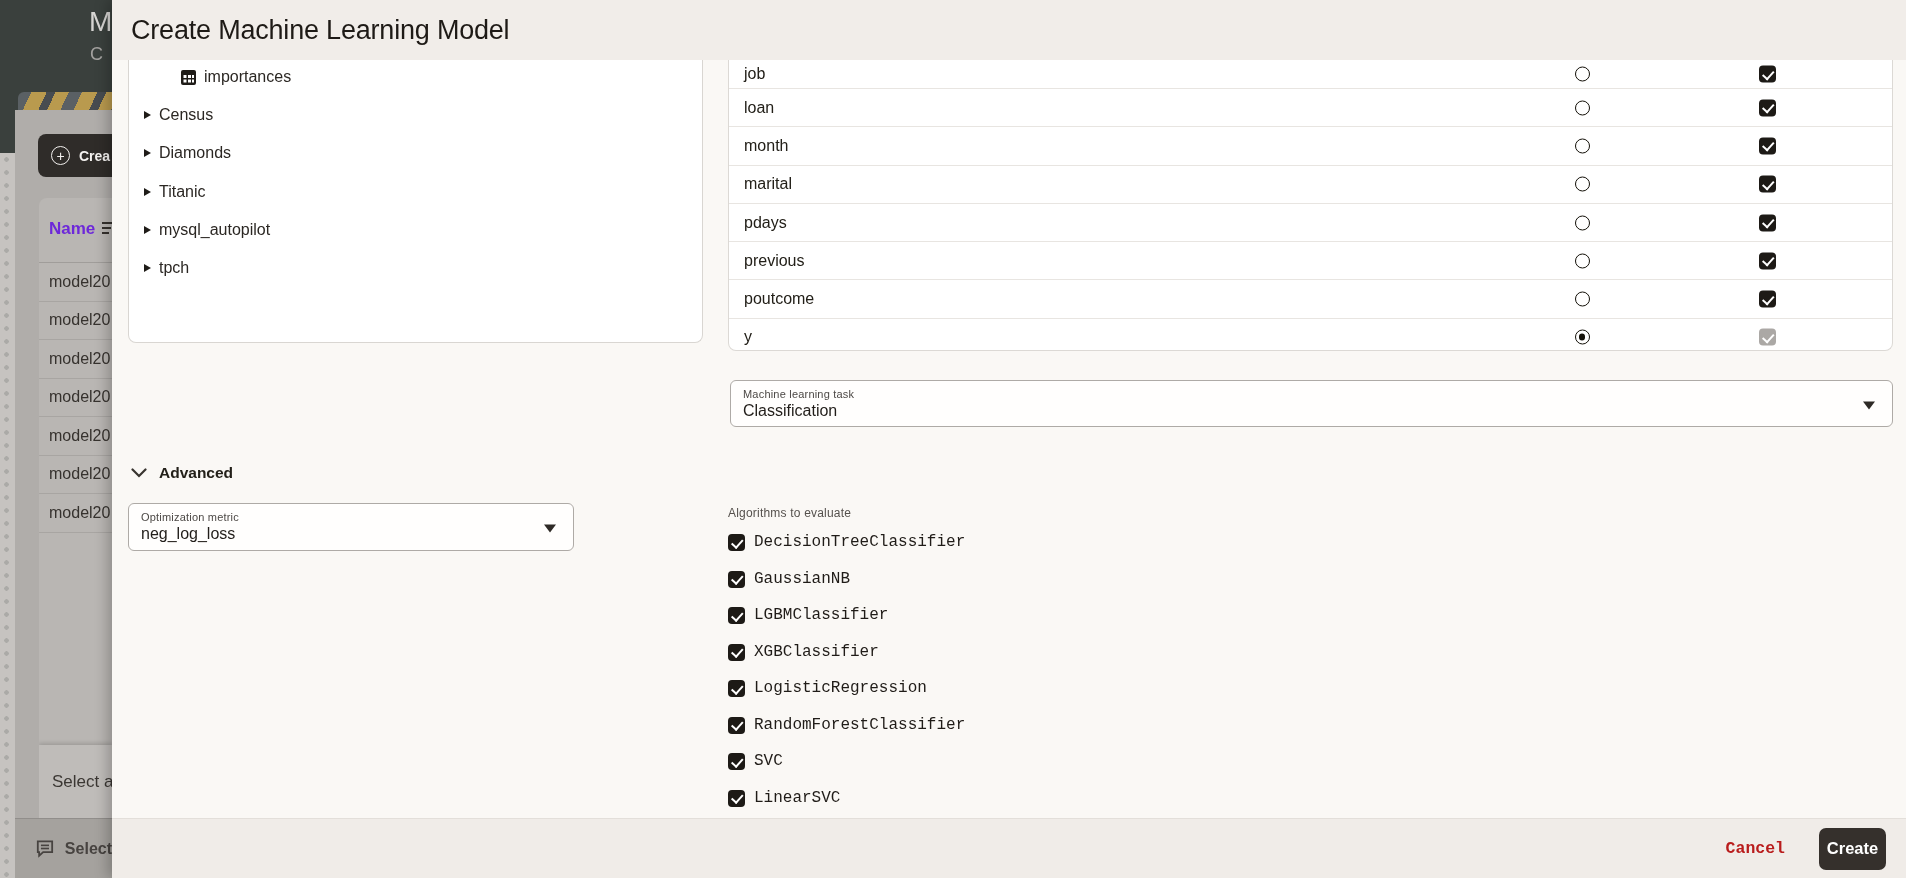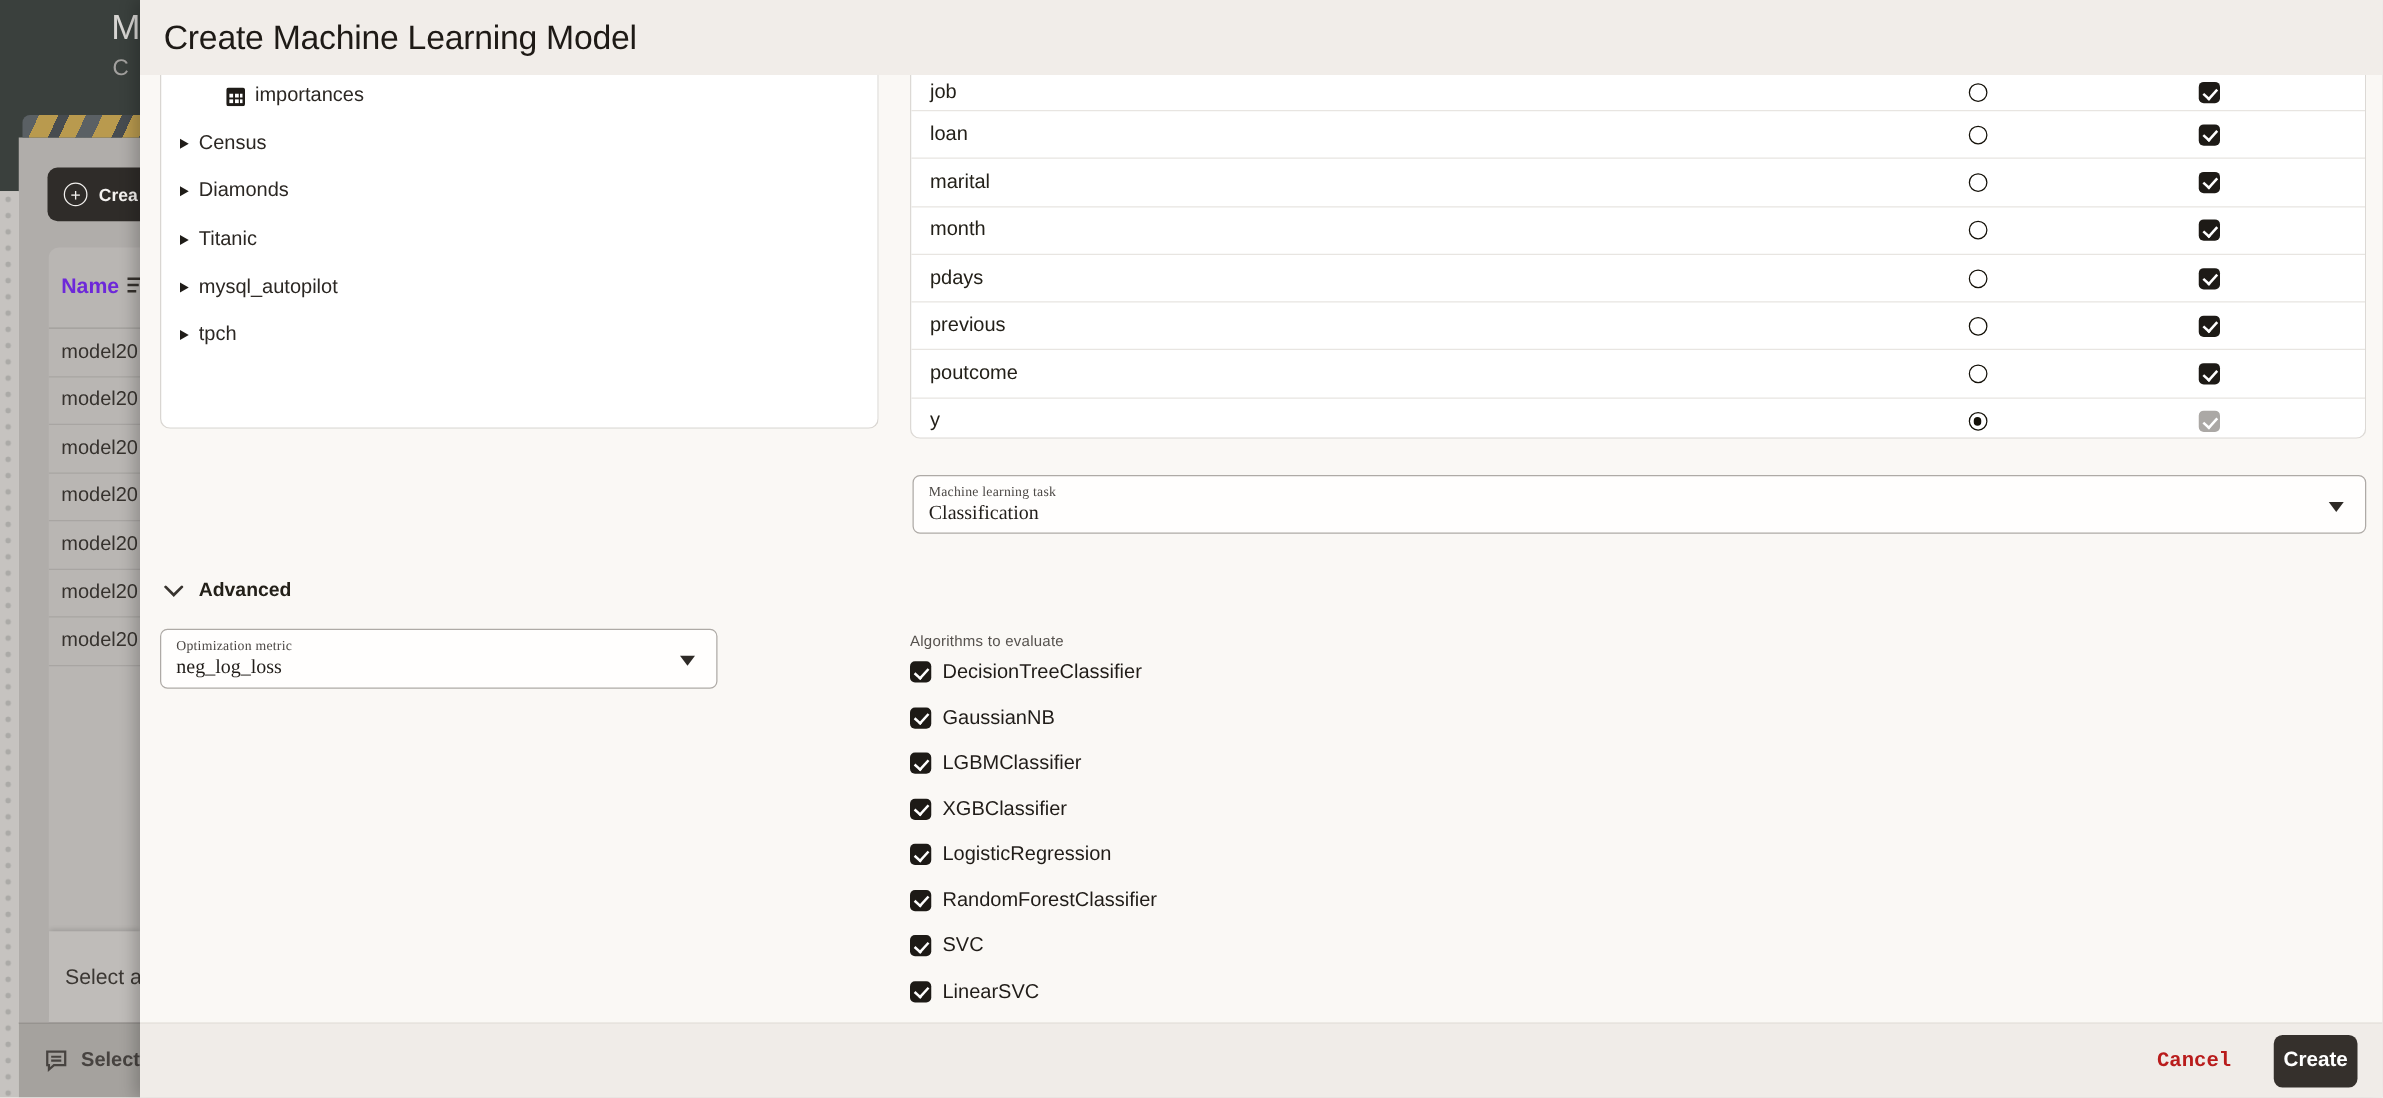--- a/index.html
+++ b/index.html
@@ -68,36 +68,36 @@
          border:1.6px solid #141109;border-radius:50%;box-sizing:border-box;background:#fff;}
   .radio.sel::after{content:"";position:absolute;left:2.6px;top:2.6px;width:6.5px;height:6.5px;
          border-radius:50%;background:#141109;}
   .cbx{position:absolute;left:1030px;top:50%;transform:translateY(-50%);}
   .checkbox{width:17px;height:17px;border-radius:4px;background:#1d1a16;position:relative;display:block;}
   .checkbox::after{content:"";position:absolute;left:5.5px;top:2.5px;width:4.5px;height:8.5px;
          border:solid #fff;border-width:0 2px 2px 0;transform:rotate(42deg);}
   .checkbox.disabled{background:#aba8a5;}
 
   
-  .sel-box{position:absolute;background:#fffefd;border:1.5px solid #aeaaa6;border-radius:6px;box-sizing:border-box;font-family:Liberation Serif, serif;}
+  .sel-box{position:absolute;background:#fffefd;border:1.5px solid #aeaaa6;border-radius:6px;box-sizing:border-box;}
   .sel-box .sm-label{position:absolute;left:12px;top:7px;font-size:11px;color:#4c4845;letter-spacing:.2px;}
   .sel-box .sel-value{position:absolute;left:12px;top:21px;font-size:16px;color:#211d19;}
   .sel-caret{position:absolute;right:17px;top:50%;transform:translateY(-30%);width:0;height:0;
              border-left:6px solid transparent;border-right:6px solid transparent;border-top:8px solid #2e2a26;}
   #task-select{left:618px;top:320px;width:1163px;height:47px;}
   #metric-select{left:16px;top:443px;width:446px;height:48px;}
 
   
   .advanced{position:absolute;left:19px;top:403px;height:20px;display:flex;align-items:center;cursor:pointer;}
   .advanced .lbl{font-size:15.5px;font-weight:700;color:#232019;margin-left:12px;}
 
   
   .algos{position:absolute;left:616px;top:446px;}
   .algos .grp-label{font-size:12px;color:#55514d;margin-bottom:9px;letter-spacing:.2px;}
-  .algo-item{height:22px;margin-bottom:14.5px;display:flex;align-items:flex-start;}
+  .algo-item{height:22px;margin-bottom:14.5px;display:flex;align-items:flex-end;font-family:Liberation Mono, monospace;}
   .algo-item .checkbox{flex:none;}
   .algo-item .lbl{font-size:16px;color:#201c18;margin-left:9px;}
 
   
   .btn-cancel{background:transparent;border:none;font-family:Liberation Mono, monospace;font-size:16.5px;font-weight:700;
               color:#b91c1c;padding:10px 18px;margin-right:16px;cursor:pointer;}
   .btn-create{background:#35302c;border:none;border-radius:7px;font-family:inherit;font-size:16.5px;
               font-weight:700;color:#ffffff;width:67px;height:42px;cursor:pointer;}
 </style>
 </head>
@@ -198,28 +198,28 @@
             </span>
         </div>
         <div class="col-row">
           <span class="col-name">loan</span>
           <span class="radio"></span>
           <span class="cbx">
               <span class="checkbox"></span>
             </span>
         </div>
         <div class="col-row">
+          <span class="col-name">month</span>
+          <span class="radio"></span>
+          <span class="cbx">
+              <span class="checkbox"></span>
+            </span>
+        </div>
+        <div class="col-row">
           <span class="col-name">marital</span>
-          <span class="radio"></span>
-          <span class="cbx">
-              <span class="checkbox"></span>
-            </span>
-        </div>
-        <div class="col-row">
-          <span class="col-name">month</span>
           <span class="radio"></span>
           <span class="cbx">
               <span class="checkbox"></span>
             </span>
         </div>
         <div class="col-row">
           <span class="col-name">pdays</span>
           <span class="radio"></span>
           <span class="cbx">
               <span class="checkbox"></span>

